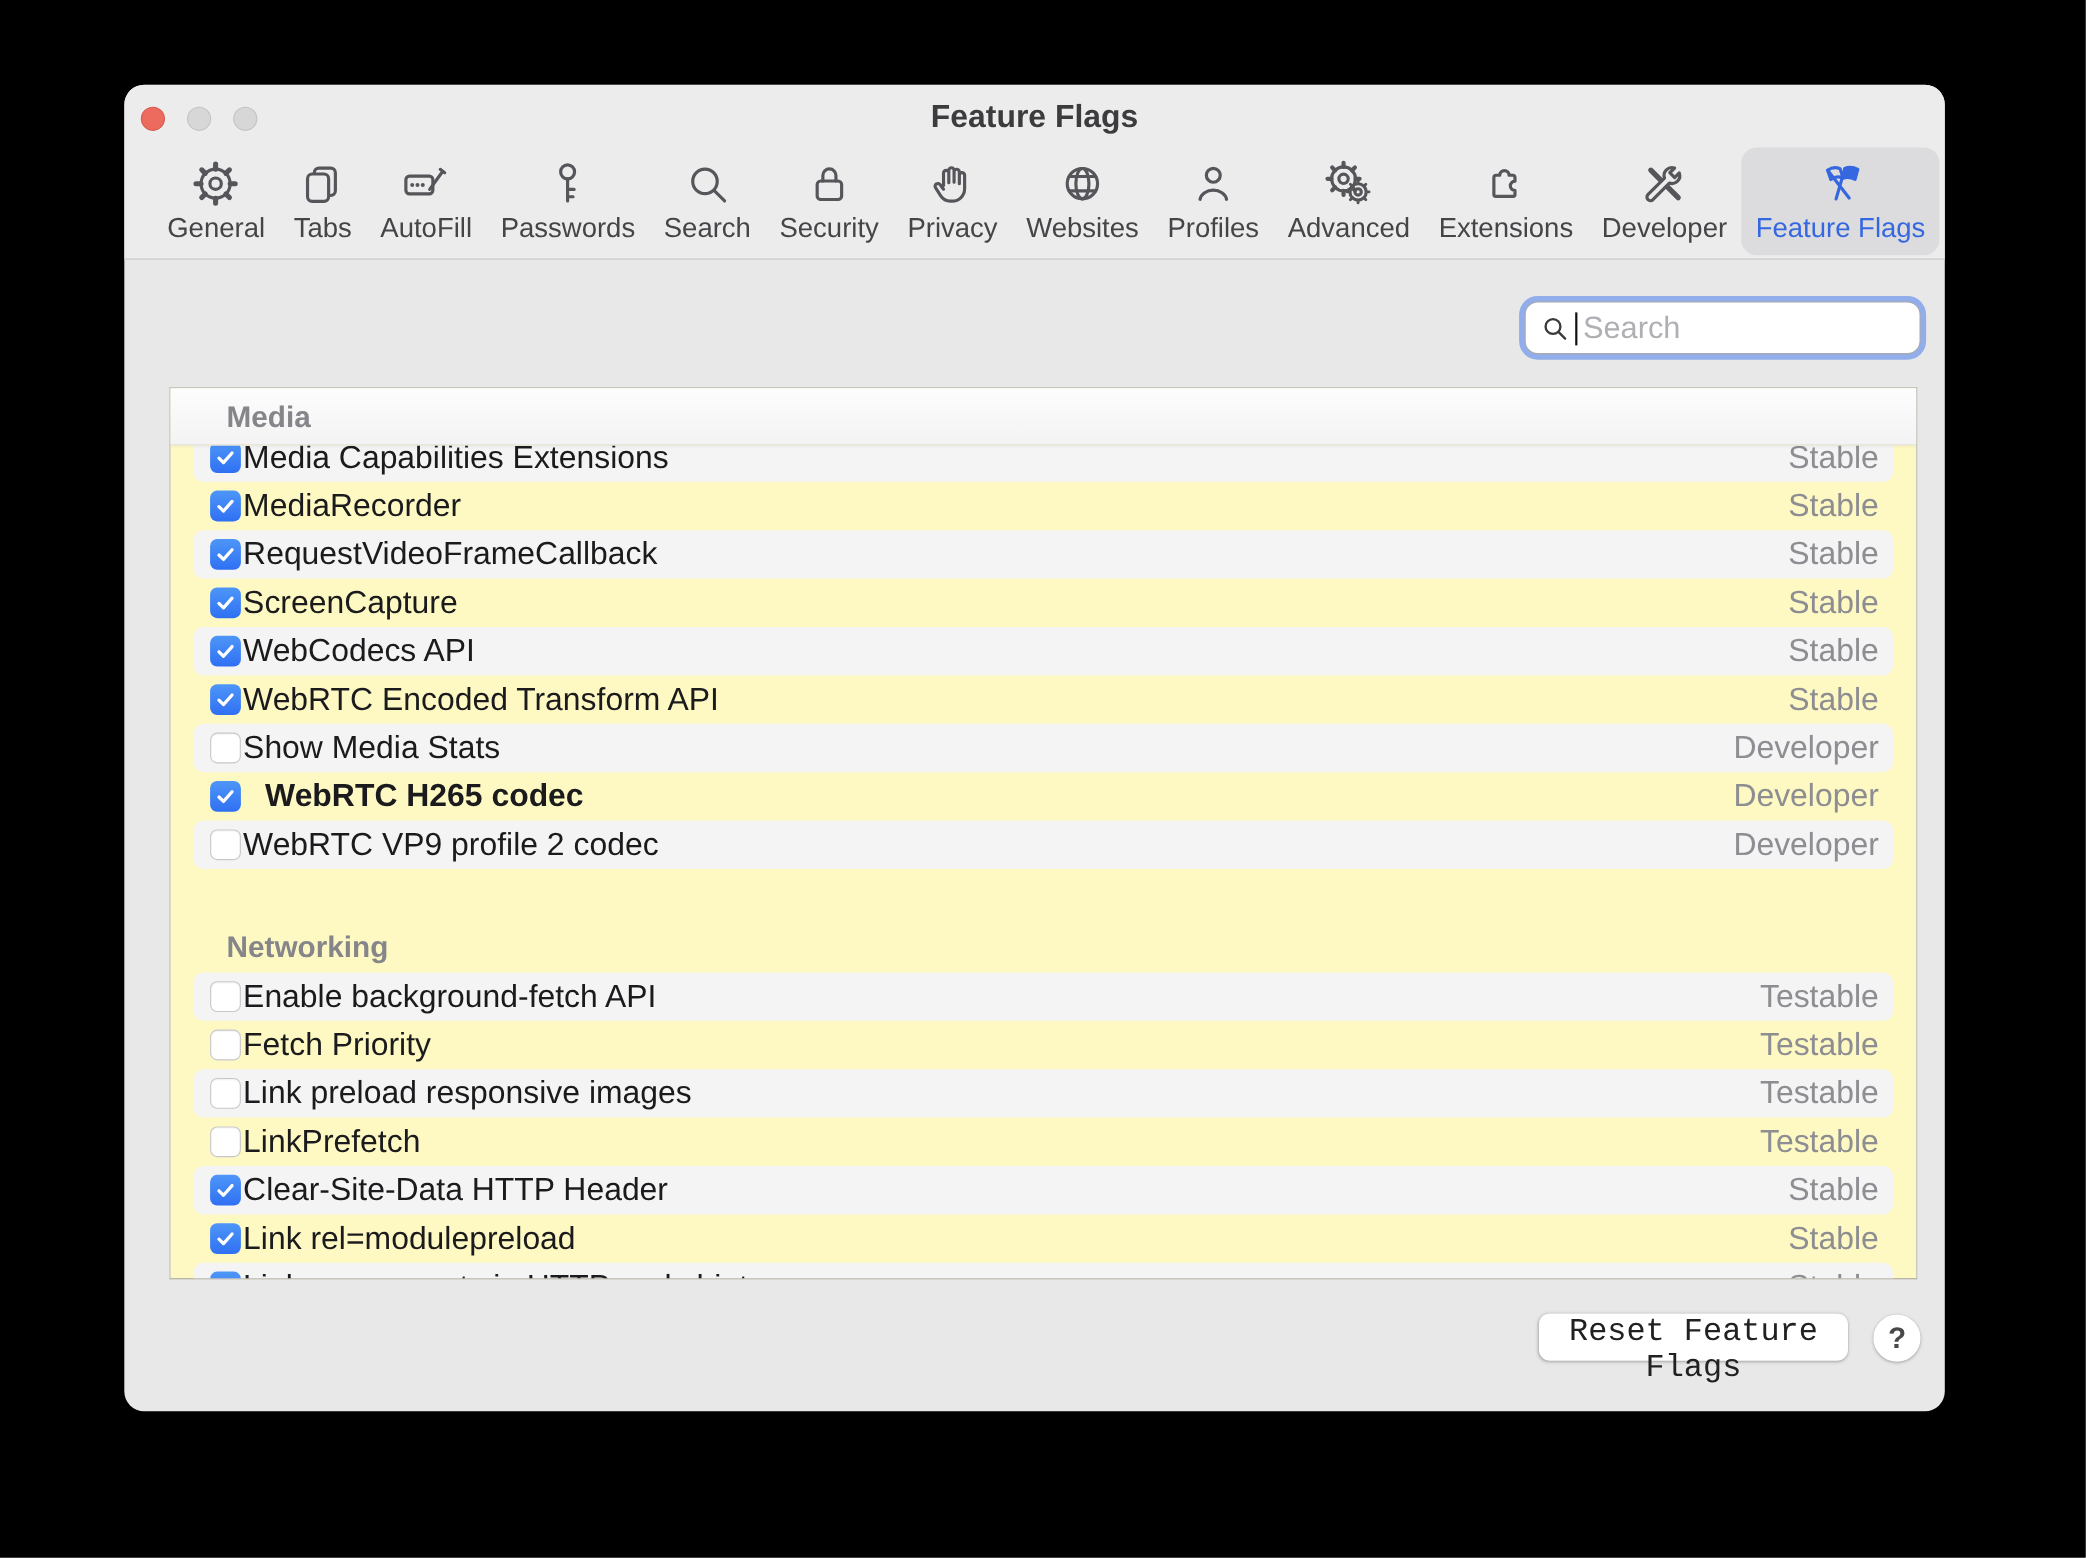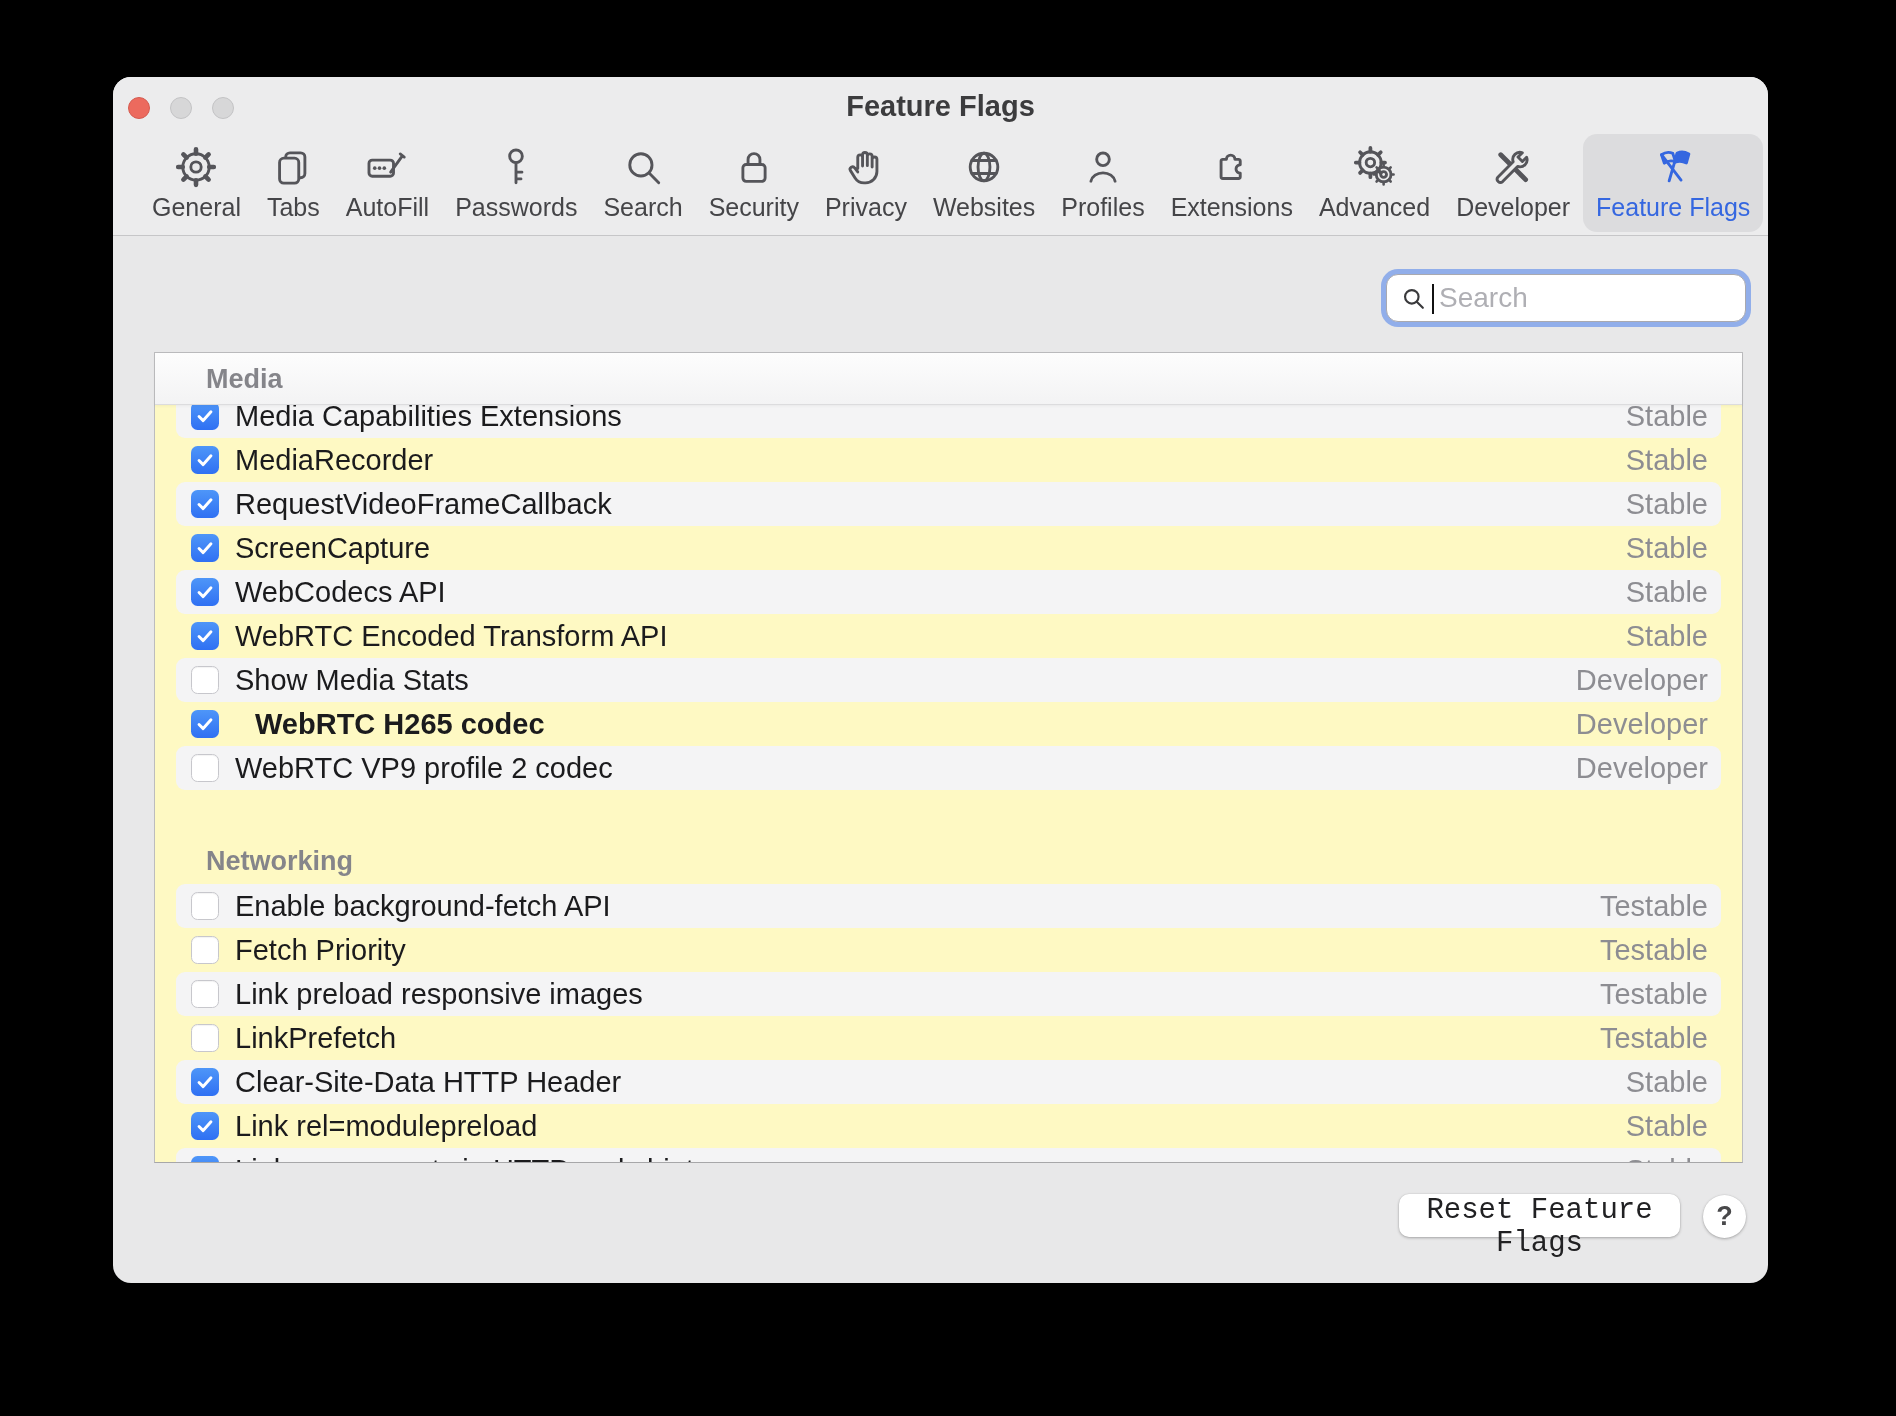--- a/index.html
+++ b/index.html
@@ -52,21 +52,21 @@
   .rows { margin-top:-11px; }
   .row { position:relative; height:44px; }
   .row.striped::before { content:''; position:absolute; left:21px; right:21px; top:0; bottom:0;
     background:#F4F4F5; border-radius:9px; }
   .row > span { position:absolute; z-index:1; }
   .checkbox { left:36px; top:8px; width:28px; height:28px; border-radius:6.5px; }
   .checkbox.unchecked { background:#fff; border:1.5px solid #C7C7CC;
     box-shadow:inset 0 1px 1px rgba(0,0,0,.05); }
   .checkbox.checked { background:linear-gradient(180deg,#4E96F8,#2F70F3); }
   .checkbox.checked svg { position:absolute; left:3px; top:3px; }
-  .row-label { left:80px; top:0; line-height:44px; font-size:29px; color:#1B1B1D; white-space:nowrap; }
+  .row-label { left:66px; top:0; line-height:44px; font-size:29px; color:#1B1B1D; white-space:nowrap; }
   .row.bold .row-label { font-weight:700;margin-left:20px; }
   .row-status { right:34px; top:0; line-height:44px; font-size:29px; color:#8D8D92; }
   .section-gap { height:44px; }
   .section-head { height:50px; line-height:54px; padding-left:51px;
     font-size:27px; font-weight:600; color:#85858A; }
 
   
   .reset-btn { position:absolute; left:1286px; top:1117px; width:281px; height:43px;
     background:#fff; border:none; border-radius:10px; font-family:Liberation Mono, monospace;
     font-size:29px; color:#212123; box-shadow:0 1px 3px rgba(0,0,0,.28), 0 0 0 .5px rgba(0,0,0,.05); }
@@ -170,37 +170,37 @@
               <svg width="46" height="46" viewBox="0 0 24 24" fill="none" stroke="#55555A" stroke-width="1.5" stroke-linecap="round" stroke-linejoin="round">
                 <circle cx="12" cy="8" r="3.3"></circle>
                 <path d="M5.7 19.4 a6.4 5.3 0 0 1 12.6 0"></path>
               </svg>
             </span>
             <span class="tb-label">Profiles</span>
           </div>
           <div class="tb-item">
             <span class="tb-icon">
               <svg width="46" height="46" viewBox="0 0 24 24" fill="none" stroke="#55555A" stroke-width="1.5" stroke-linecap="round" stroke-linejoin="round">
-                <path d="M6.3 8.9 a0.9 0.9 0 0 1 0.9 -0.9 h1.9 a2.2 2.2 0 1 1 4.4 0 h1.9 a0.9 0.9 0 0 1 0.9 0.9 v1.9 a2.2 2.2 0 1 0 0 4.4 v1.9 a0.9 0.9 0 0 1 -0.9 0.9 H7.2 a0.9 0.9 0 0 1 -0.9 -0.9 z"></path>
-              </svg>
-            </span>
-            <span class="tb-label">Extensions</span>
-          </div>
-          <div class="tb-item">
-            <span class="tb-icon">
-              <svg width="46" height="46" viewBox="0 0 24 24" fill="none" stroke="#55555A" stroke-width="1.5" stroke-linecap="round" stroke-linejoin="round">
                 <path d="M15.26 9.70 L17.23 9.70 M13.60 13.70 L14.99 15.09 M9.60 15.36 L9.60 17.33 M5.60 13.70 L4.21 15.09 M3.94 9.70 L1.97 9.70 M5.60 5.70 L4.21 4.31 M9.60 4.04 L9.60 2.07 M13.60 5.70 L14.99 4.31" stroke-width="1.97"></path>
                 <circle cx="9.6" cy="9.7" r="5.66"></circle>
                 <circle cx="9.6" cy="9.7" r="2.21"></circle>
                 <path d="M20.36 15.90 L21.71 15.90 M19.23 18.63 L20.18 19.58 M16.50 19.76 L16.50 21.11 M13.77 18.63 L12.82 19.58 M12.64 15.90 L11.29 15.90 M13.77 13.17 L12.82 12.22 M16.50 12.04 L16.50 10.69 M19.23 13.17 L20.18 12.22" stroke-width="1.34"></path>
                 <circle cx="16.5" cy="15.9" r="3.86"></circle>
                 <circle cx="16.5" cy="15.9" r="1.51"></circle>
               </svg>
             </span>
             <span class="tb-label">Advanced</span>
+          </div>
+          <div class="tb-item">
+            <span class="tb-icon">
+              <svg width="46" height="46" viewBox="0 0 24 24" fill="none" stroke="#55555A" stroke-width="1.5" stroke-linecap="round" stroke-linejoin="round">
+                <path d="M6.3 8.9 a0.9 0.9 0 0 1 0.9 -0.9 h1.9 a2.2 2.2 0 1 1 4.4 0 h1.9 a0.9 0.9 0 0 1 0.9 0.9 v1.9 a2.2 2.2 0 1 0 0 4.4 v1.9 a0.9 0.9 0 0 1 -0.9 0.9 H7.2 a0.9 0.9 0 0 1 -0.9 -0.9 z"></path>
+              </svg>
+            </span>
+            <span class="tb-label">Extensions</span>
           </div>
           <div class="tb-item">
             <span class="tb-icon">
               <svg width="46" height="46" viewBox="0 0 24 24" fill="none" stroke="#55555A" stroke-width="1.5" stroke-linecap="round" stroke-linejoin="round">
                 <path d="M5.6 5.6 L18.2 18.2 M15.9 15.9 l2.7 2.7" stroke-width="2.5"></path>
                 <path d="M6.6 19.6 a1.7 1.7 0 0 1 -2.4 -2.4 l7.9 -7.9 a3.7 3.7 0 0 1 4.8 -4.7 L14.6 6.8 l2.3 2.3 2.2 -2.2 a3.7 3.7 0 0 1 -4.7 4.8 z" fill="#ECECED"></path>
               </svg>
             </span>
             <span class="tb-label">Developer</span>
           </div>

